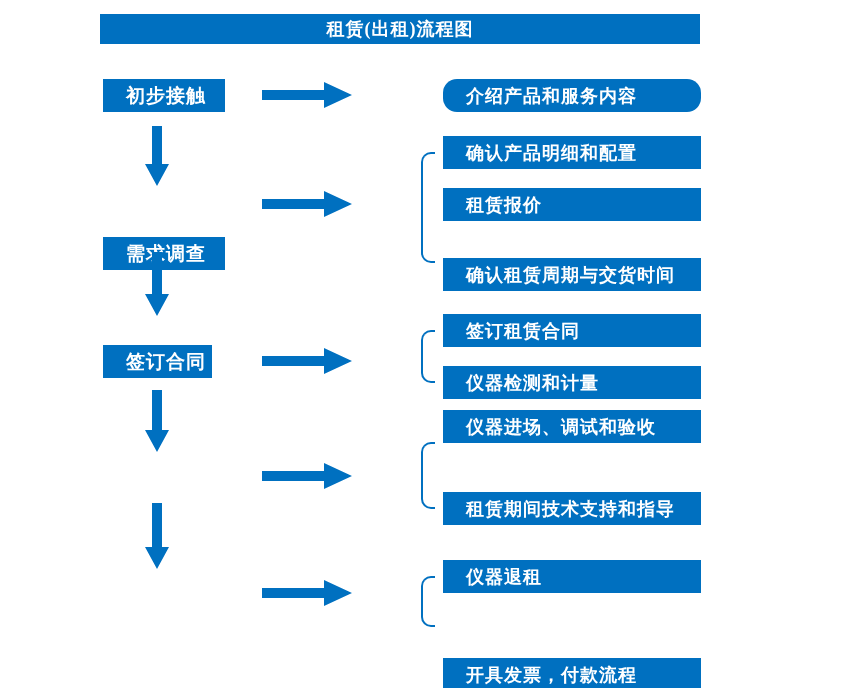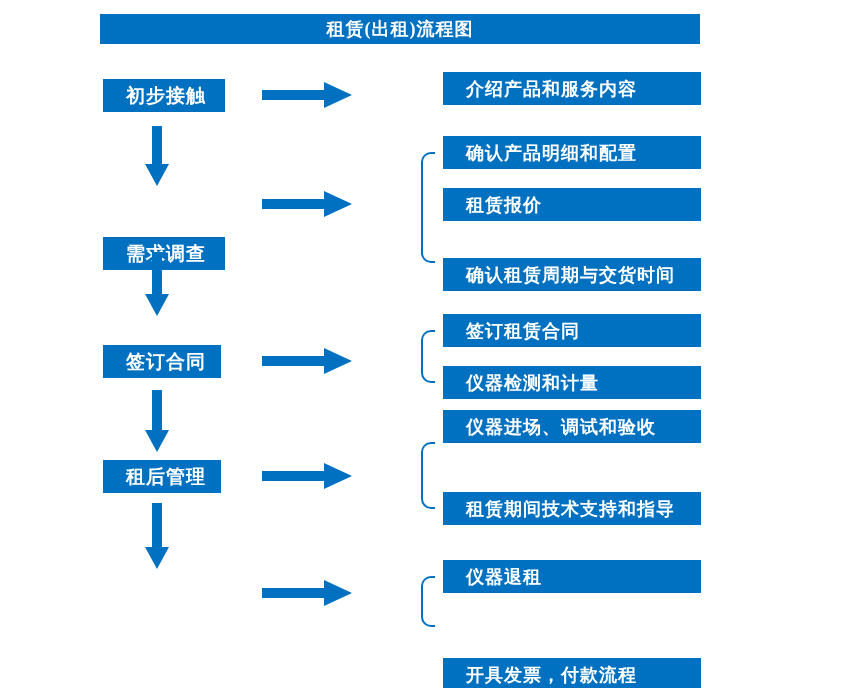--- a/index.html
+++ b/index.html
@@ -38,21 +38,21 @@
     height:33px;
     background:var(--primary);
     color:var(--box-text);
     display:flex;
     align-items:center;
     padding-left:23px;
     font-size:18px;
     letter-spacing:1px;
   }
   .step{left:103px;width:122px;font-size:19px;}
-  .step.narrow{width:118px;}
+  .step.narrow{width:109px;}
   .detail{left:443px;width:258px;}
   .arrow-right{
     position:absolute;
     width:90px;height:26px;
     background:var(--primary);
     clip-path:polygon(0 8px,62px 8px,62px 0,90px 13px,62px 26px,62px 18px,0 18px);
   }
   .arrow-down{
     position:absolute;
     left:145px;width:24px;
@@ -71,39 +71,38 @@
 </head>
 <body>
 
 <div class="canvas">
 
   <div class="title-bar">租赁(出租)流程图</div>
 
   <div class="box step" style="top:79px;">初步接触</div>
   <div class="box step" style="top:204px;margin-top:33px;">需求调查</div>
   <div class="box step narrow" style="top:345px;">签订合同</div>
-  <div class="box step narrow" style="top:460px;">租后管理</div>
 
   <div class="arrow-down" style="top:126px;height:60px;"></div>
   <div class="arrow-down" style="top:252px;height:64px;"></div>
   <div class="arrow-down" style="top:390px;height:62px;"></div>
   <div class="arrow-down" style="top:503px;height:66px;"></div>
 
   <div class="arrow-right" style="left:262px;top:82px;"></div>
   <div class="arrow-right" style="left:262px;top:191px;"></div>
   <div class="arrow-right" style="left:262px;top:348px;"></div>
   <div class="arrow-right" style="left:262px;top:463px;"></div>
   <div class="arrow-right" style="left:262px;top:580px;"></div>
 
   <div class="bracket" style="top:152px;height:111px;"></div>
   <div class="bracket" style="top:330px;height:53px;"></div>
   <div class="bracket" style="top:442px;height:67px;"></div>
   <div class="bracket" style="top:576px;height:51px;"></div>
 
-  <div class="box detail" style="top:72px;">介绍产品和服务内容</div>
+  <div class="box detail" style="top:79px;border-radius:14px;">介绍产品和服务内容</div>
 
   <div class="box detail" style="top:136px;">确认产品明细和配置</div>
   <div class="box detail" style="top:188px;">租赁报价</div>
   <div class="box detail" style="top:246px;margin-top:12px;">确认租赁周期与交货时间</div>
 
   <div class="box detail" style="top:314px;">签订租赁合同</div>
   <div class="box detail" style="top:366px;">仪器检测和计量</div>
 
   <div class="box detail" style="top:410px;">仪器进场、调试和验收</div>
   <div class="box detail" style="top:492px;">租赁期间技术支持和指导</div>

